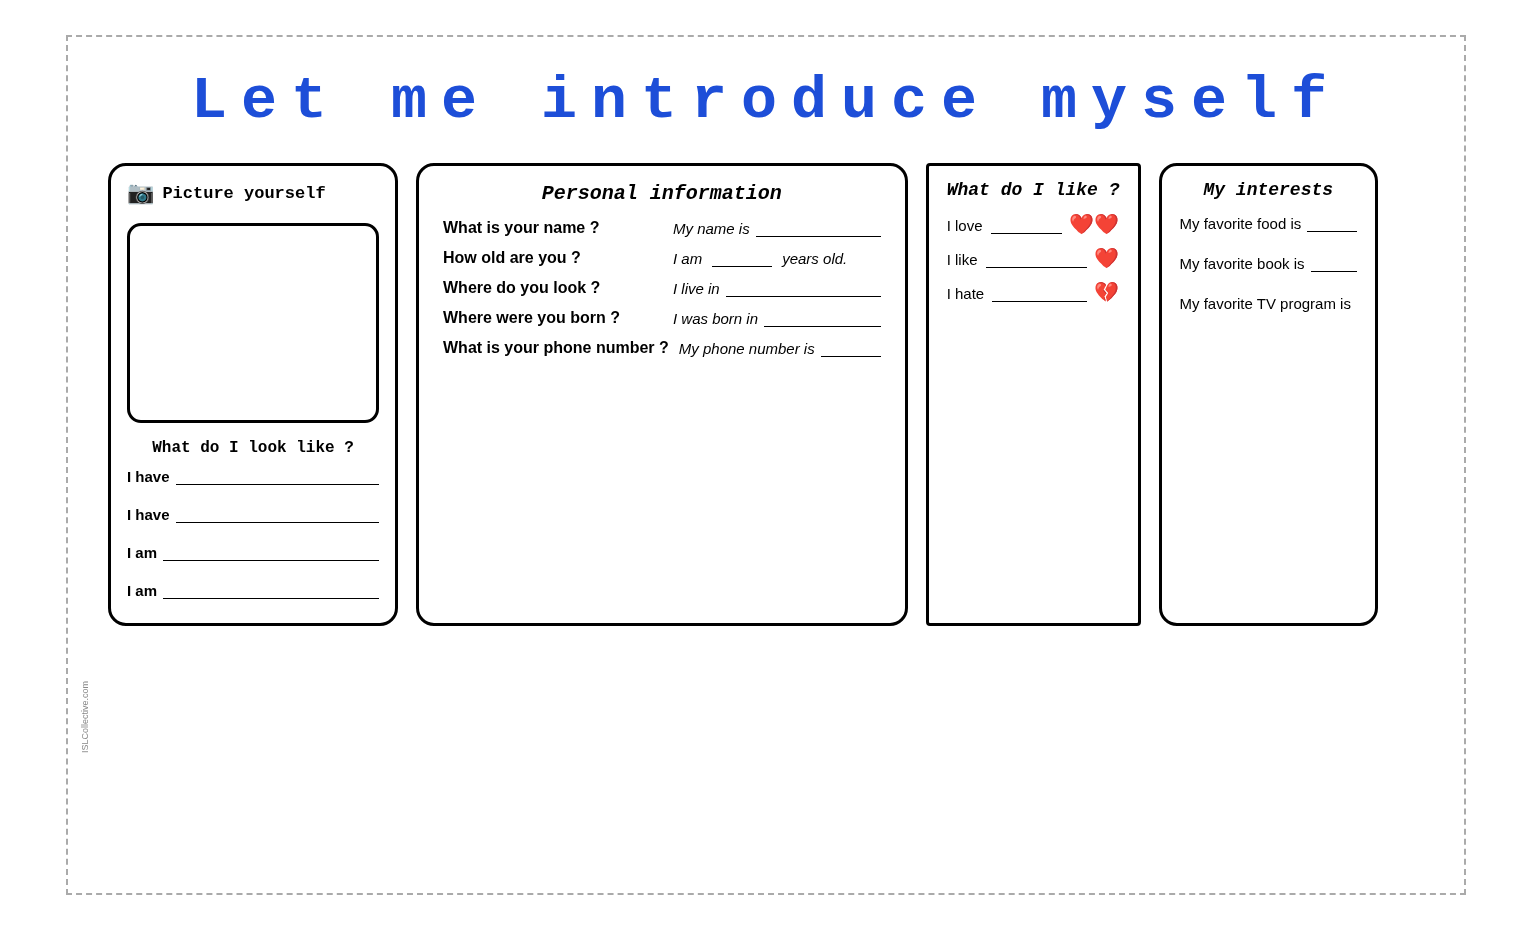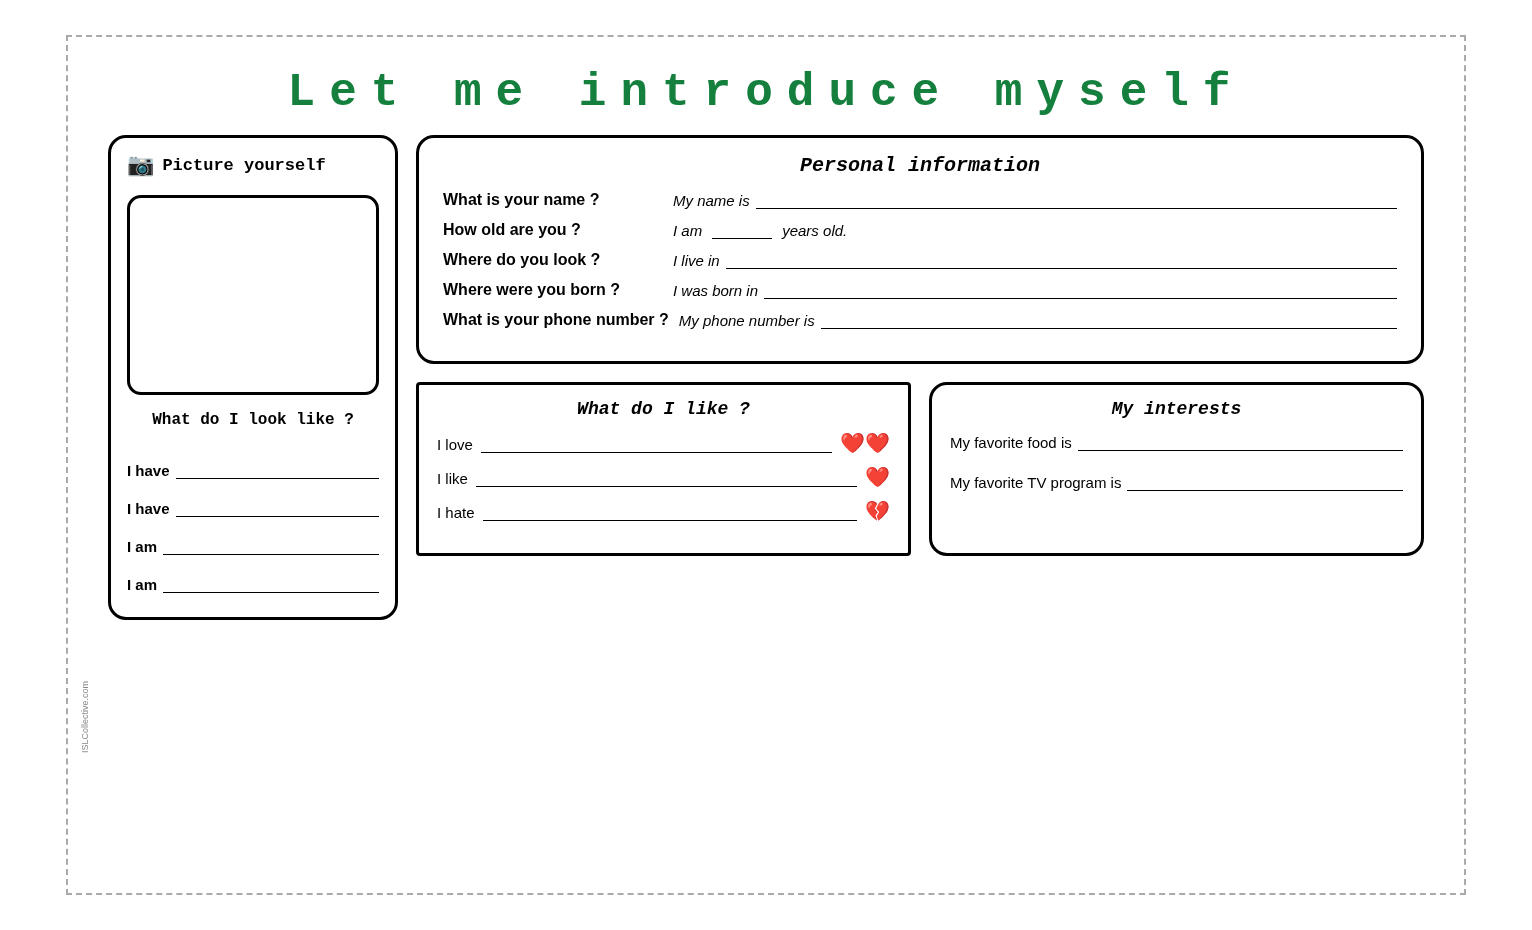--- a/index.html
+++ b/index.html
@@ -15,26 +15,26 @@
     .page {
       width: 1400px;
       min-height: 860px;
       border: 2px dashed #aaa;
       background: #fff;
       padding: 30px 40px;
       position: relative;
     }
     .main-title {
       font-family: 'Courier New', Courier, monospace;
-      font-size: 46px;
+      font-size: 60px;
       font-weight: 900;
       letter-spacing: 14px;
       text-align: center;
-      margin-bottom: 16px;
-      color: #15803d;
+      margin-bottom: 28px;
+      color: #1d4ed8;
     }
     .content-area {
       display: flex;
       gap: 18px;
     }
     
     .left-col {
       width: 290px;
       flex-shrink: 0;
       border: 3px solid #000;
@@ -60,21 +60,21 @@
       border-radius: 14px;
       width: 100%;
       height: 200px;
       margin: 6px 0;
     }
     .look-like-title {
       font-family: 'Courier New', Courier, monospace;
       font-weight: 900;
       font-size: 16px;
       text-align: center;
-      margin-bottom: 22px;
+      margin-bottom: 0;
     }
     .fill-line {
       display: flex;
       align-items: flex-end;
       gap: 6px;
       margin-bottom: 10px;
       font-size: 15px;
     }
     .fill-line .label {
       white-space: nowrap;
@@ -84,21 +84,20 @@
     .underline {
       flex: 1;
       border-bottom: 1.5px solid #000;
       min-width: 80px;
       height: 18px;
     }
     
     .right-col {
       flex: 1;
       display: flex;
-      flex-direction: column;
       gap: 18px;
     }
     
     .personal-box {
       border: 3px solid #000;
       border-radius: 18px;
       padding: 16px 24px 20px 24px;
     }
     .personal-title {
       font-family: 'Courier New', Courier, monospace;
@@ -330,20 +329,24 @@
         </div>
 
         <div class="interests-box">
           <div class="interests-title">My interests</div>
 
           <div class="interest-row">
             <span class="ilbl">My favorite food is</span>
             <div class="interest-underline"></div>
           </div>
 
+          <div class="interest-row">
+            <span class="ilbl">My favorite book is</span>
+            <div class="interest-underline"></div>
+          </div>
 
           <div class="interest-row">
             <span class="ilbl">My favorite TV program is</span>
             <div class="interest-underline"></div>
           </div>
         </div>
 
       </div>
     </div>
   </div>

